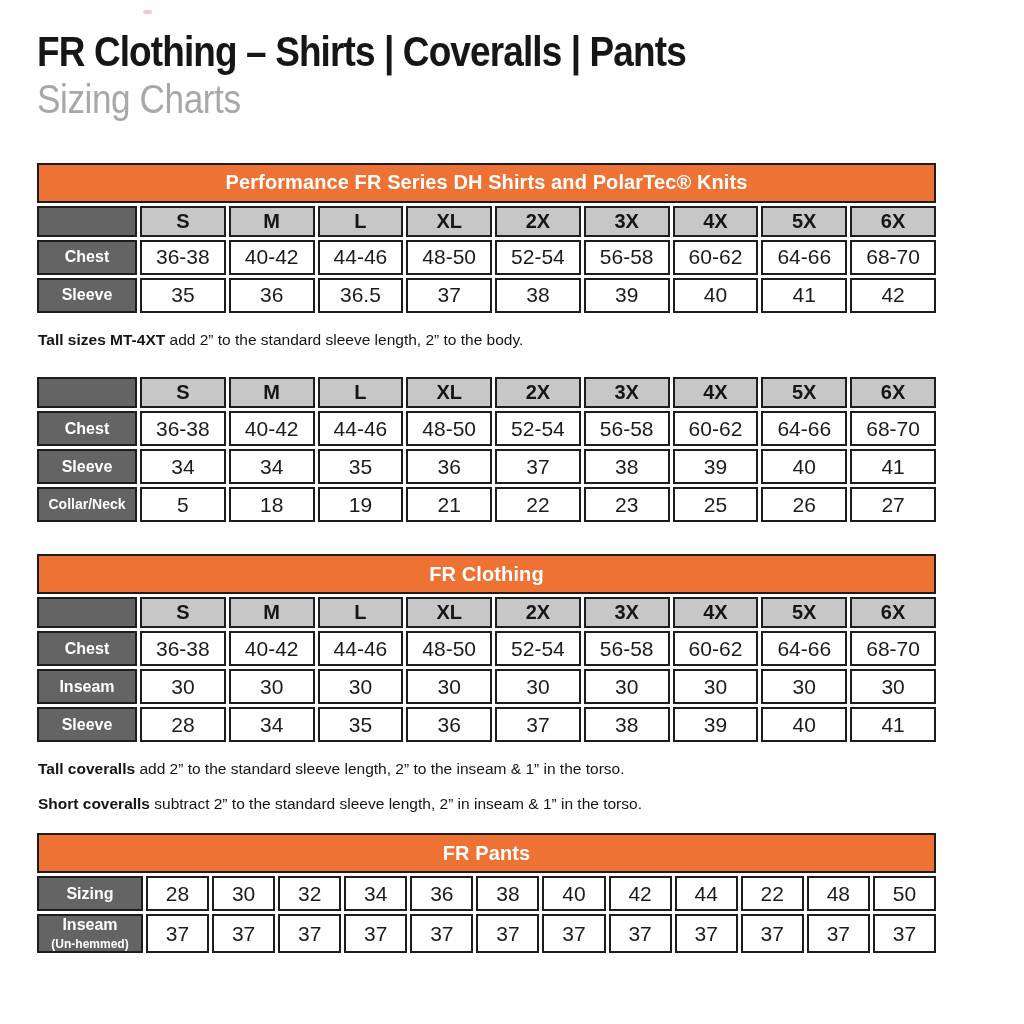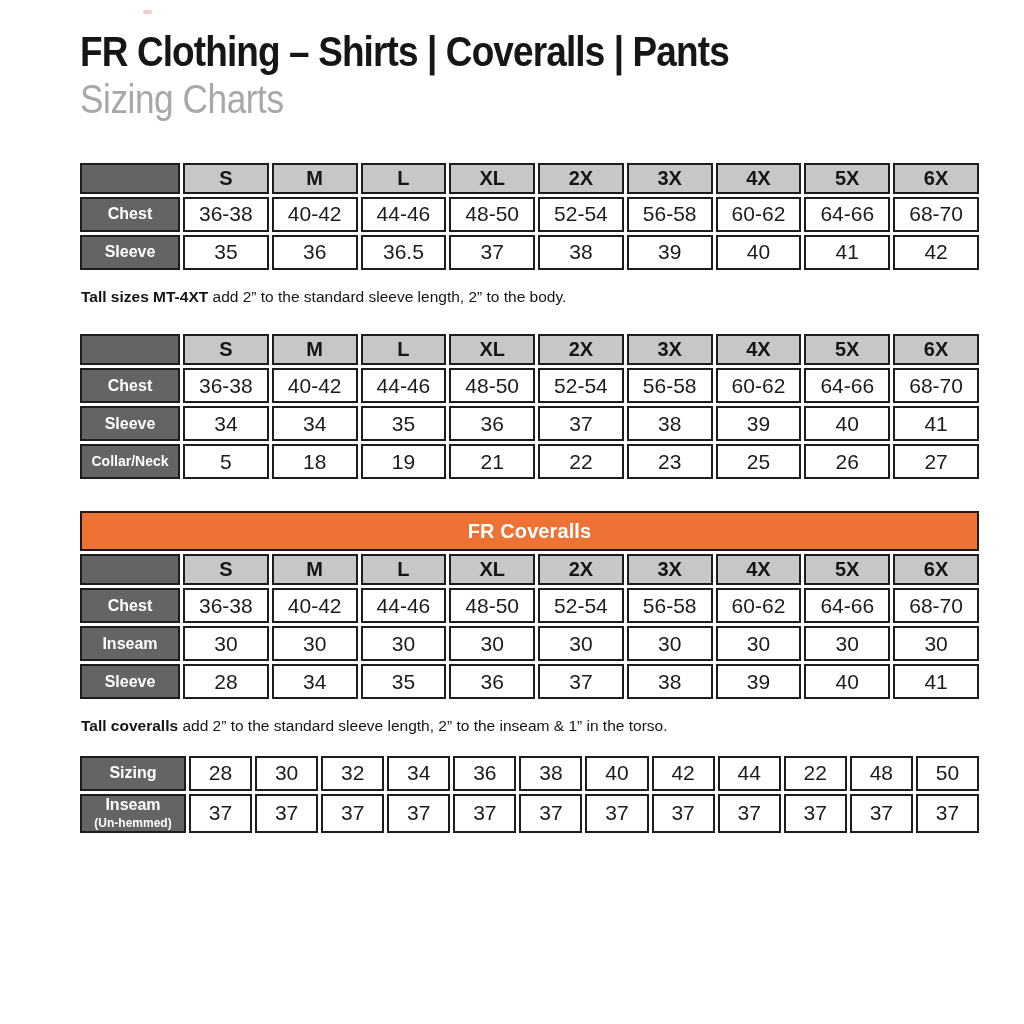--- a/index.html
+++ b/index.html
@@ -4,21 +4,21 @@
 <style>
   * { box-sizing: border-box; }
   html, body {
     margin: 0; padding: 0;
     width: 1024px; height: 1024px;
     background: #ffffff;
     font-family: "Liberation Sans", sans-serif;
     color: #1a1a1a;
     overflow: hidden;
   }
-  .page { position: relative; width: 1024px; height: 1024px; padding: 30px 0 0 80px; }
+  .page { position: relative; width: 1024px; height: 1024px; padding: 30px 0 0 37px; }
   .stray { position: absolute; left: 143px; top: 10px; width: 9px; height: 4px; background: #f5caca; border-radius: 2px; }
 
   h1.title {
     margin: 0; font-size: 42px; font-weight: 700; line-height: 1.06;
     letter-spacing: -1px; color: #161616;
     transform: scaleX(.88); transform-origin: left center; white-space: nowrap;
   }
   h2.subtitle {
     margin: 3px 0 0 0; font-size: 40px; font-weight: 400; line-height: 1.05;
     letter-spacing: -0.5px; color: var(--subtle, #a8a8a8);
@@ -74,20 +74,23 @@
           <col>
           <col>
           <col>
           <col>
           <col>
           <col>
           <col>
           <col>
         </colgroup>
         <tbody>
+          <tr>
+            <td colspan="10" class="banner">Performance FR Series DH Shirts and PolarTec® Knits</td>
+          </tr>
           <tr>
             <td class="corner"></td>
             <td class="colhead">S</td>
             <td class="colhead">M</td>
             <td class="colhead">L</td>
             <td class="colhead">XL</td>
             <td class="colhead">2X</td>
             <td class="colhead">3X</td>
             <td class="colhead">4X</td>
             <td class="colhead">5X</td>
@@ -201,21 +204,21 @@
           <col>
           <col>
           <col>
           <col>
           <col>
           <col>
           <col>
         </colgroup>
         <tbody>
           <tr>
-            <td colspan="10" class="banner">FR Coveralls</td>
+            <td colspan="10" class="banner">FR Clothing</td>
           </tr>
           <tr>
             <td class="corner"></td>
             <td class="colhead">S</td>
             <td class="colhead">M</td>
             <td class="colhead">L</td>
             <td class="colhead">XL</td>
             <td class="colhead">2X</td>
             <td class="colhead">3X</td>
             <td class="colhead">4X</td>
@@ -255,20 +258,21 @@
             <td class="data">37</td>
             <td class="data">38</td>
             <td class="data">39</td>
             <td class="data">40</td>
             <td class="data">41</td>
           </tr>
         </tbody>
       </table>
     <div class="notes">
         <p class="note"><b>Tall coveralls</b><span> add 2” to the standard sleeve length, 2” to the inseam &amp; 1” in the torso.</span></p>
+        <p class="note"><b>Short coveralls</b><span> subtract 2” to the standard sleeve length, 2” in inseam &amp; 1” in the torso.</span></p>
       </div>
   </section>
 
   <section id="sec4" class="sec">
     <table class="sizing pants">
         <colgroup>
           <col class="labelcol">
           <col>
           <col>
           <col>
@@ -276,20 +280,23 @@
           <col>
           <col>
           <col>
           <col>
           <col>
           <col>
           <col>
           <col>
         </colgroup>
         <tbody>
+          <tr>
+            <td colspan="13" class="banner">FR Pants</td>
+          </tr>
           <tr>
             <td class="rowhead">Sizing</td>
             <td class="data">28</td>
             <td class="data">30</td>
             <td class="data">32</td>
             <td class="data">34</td>
             <td class="data">36</td>
             <td class="data">38</td>
             <td class="data">40</td>
             <td class="data">42</td>

